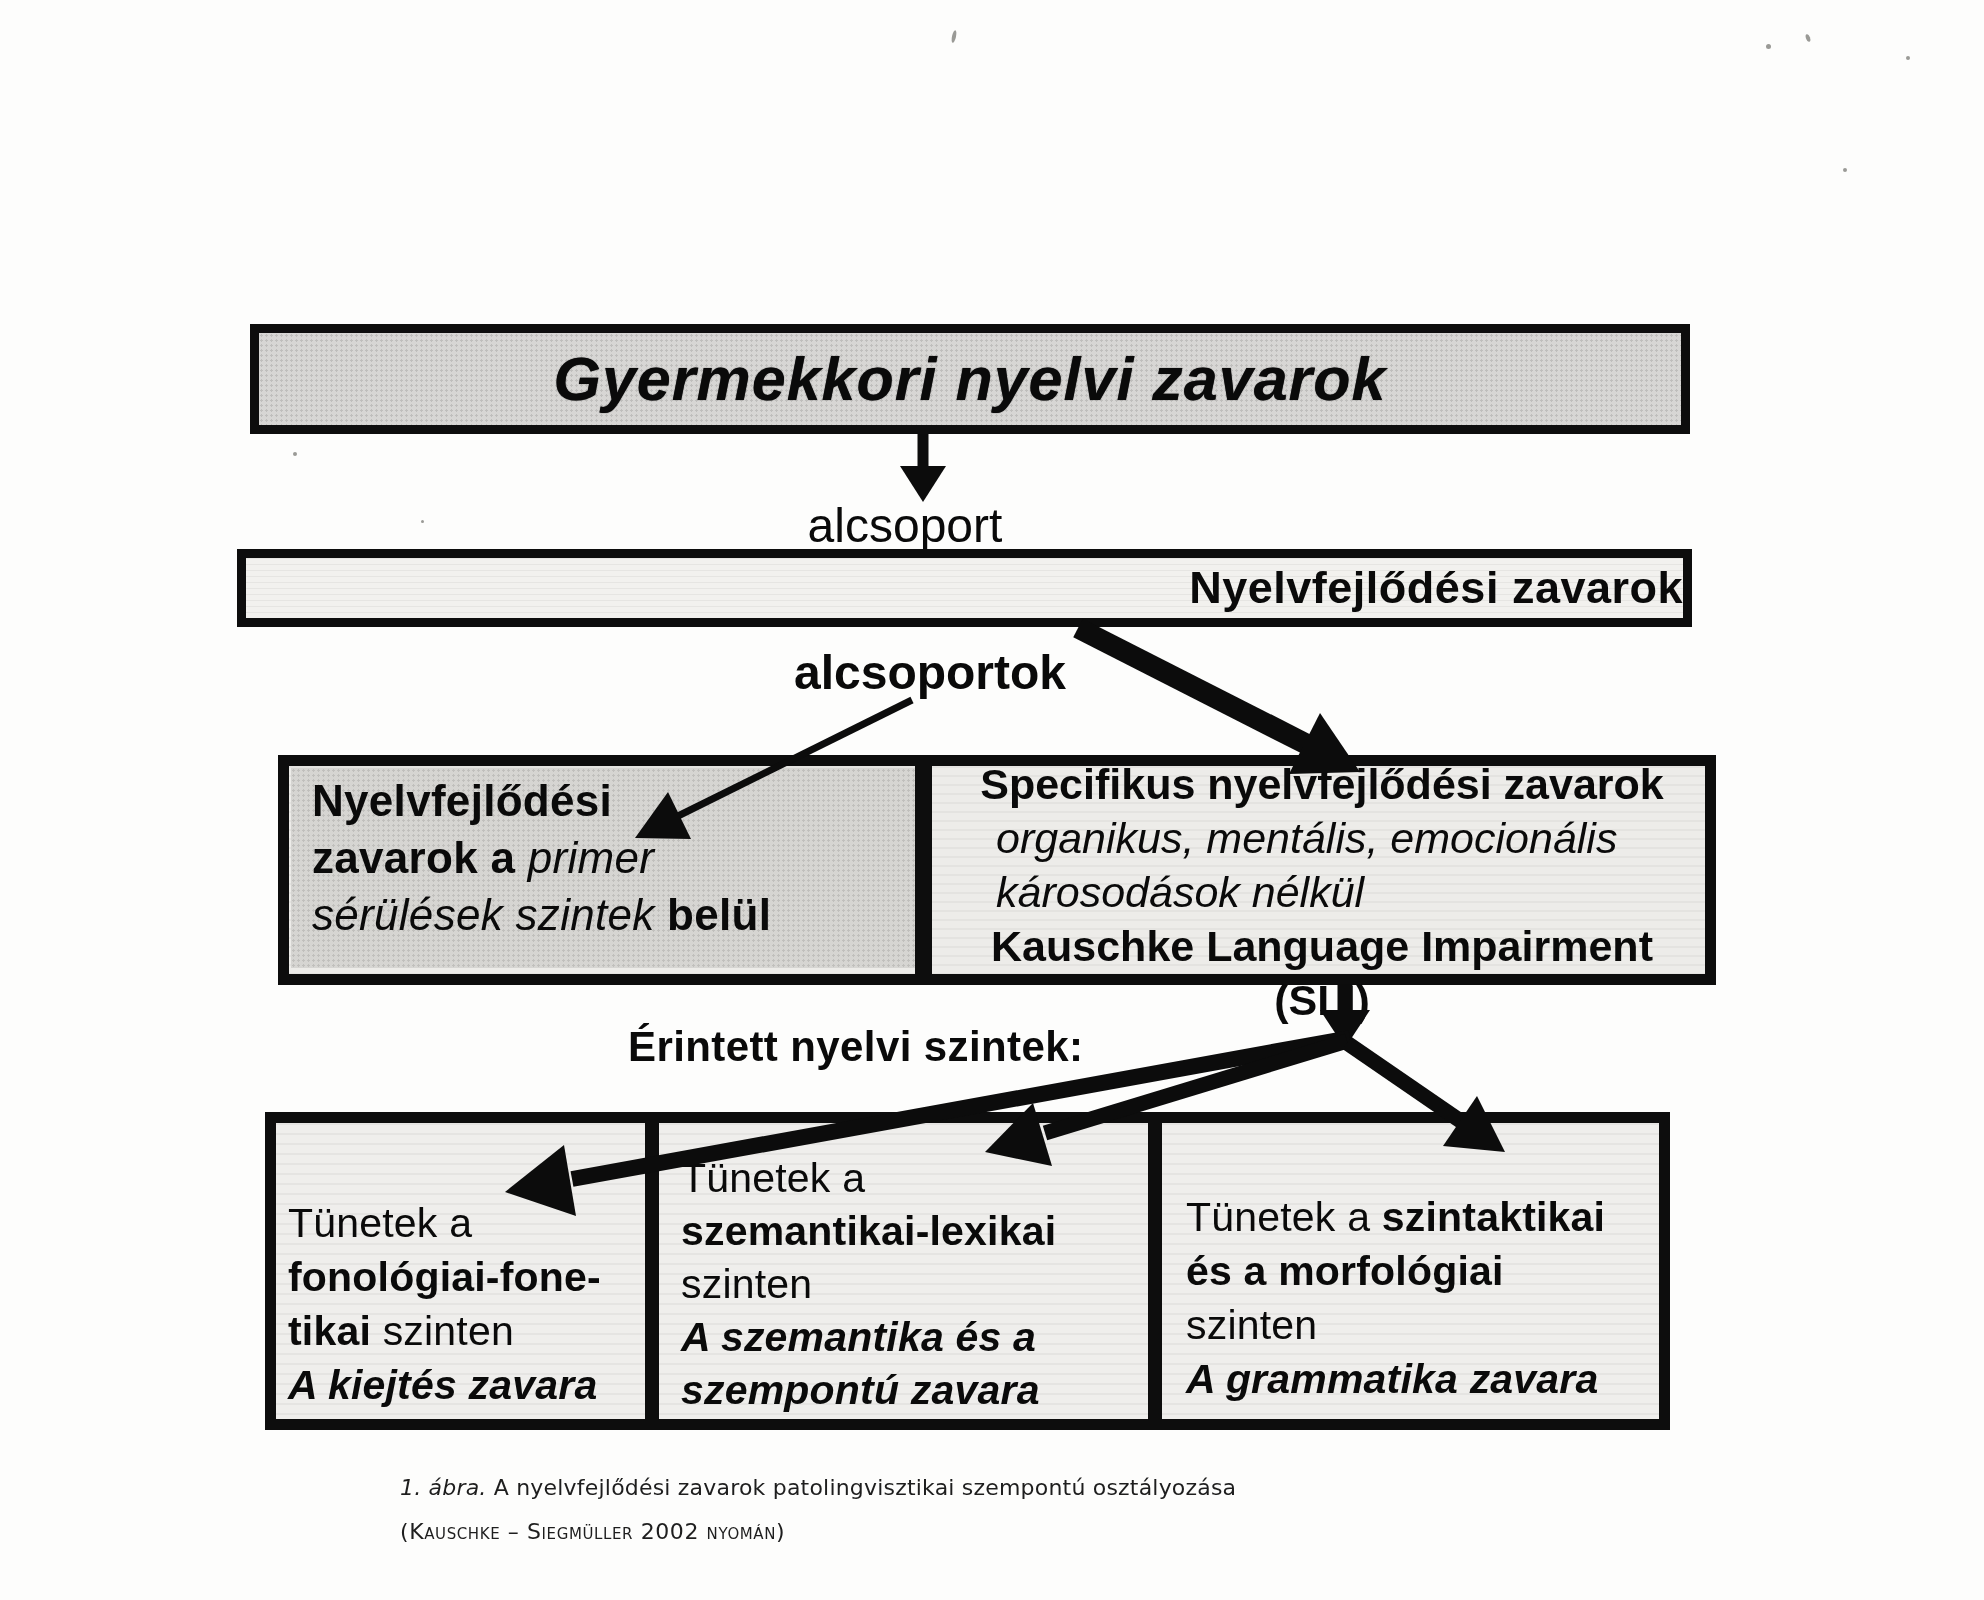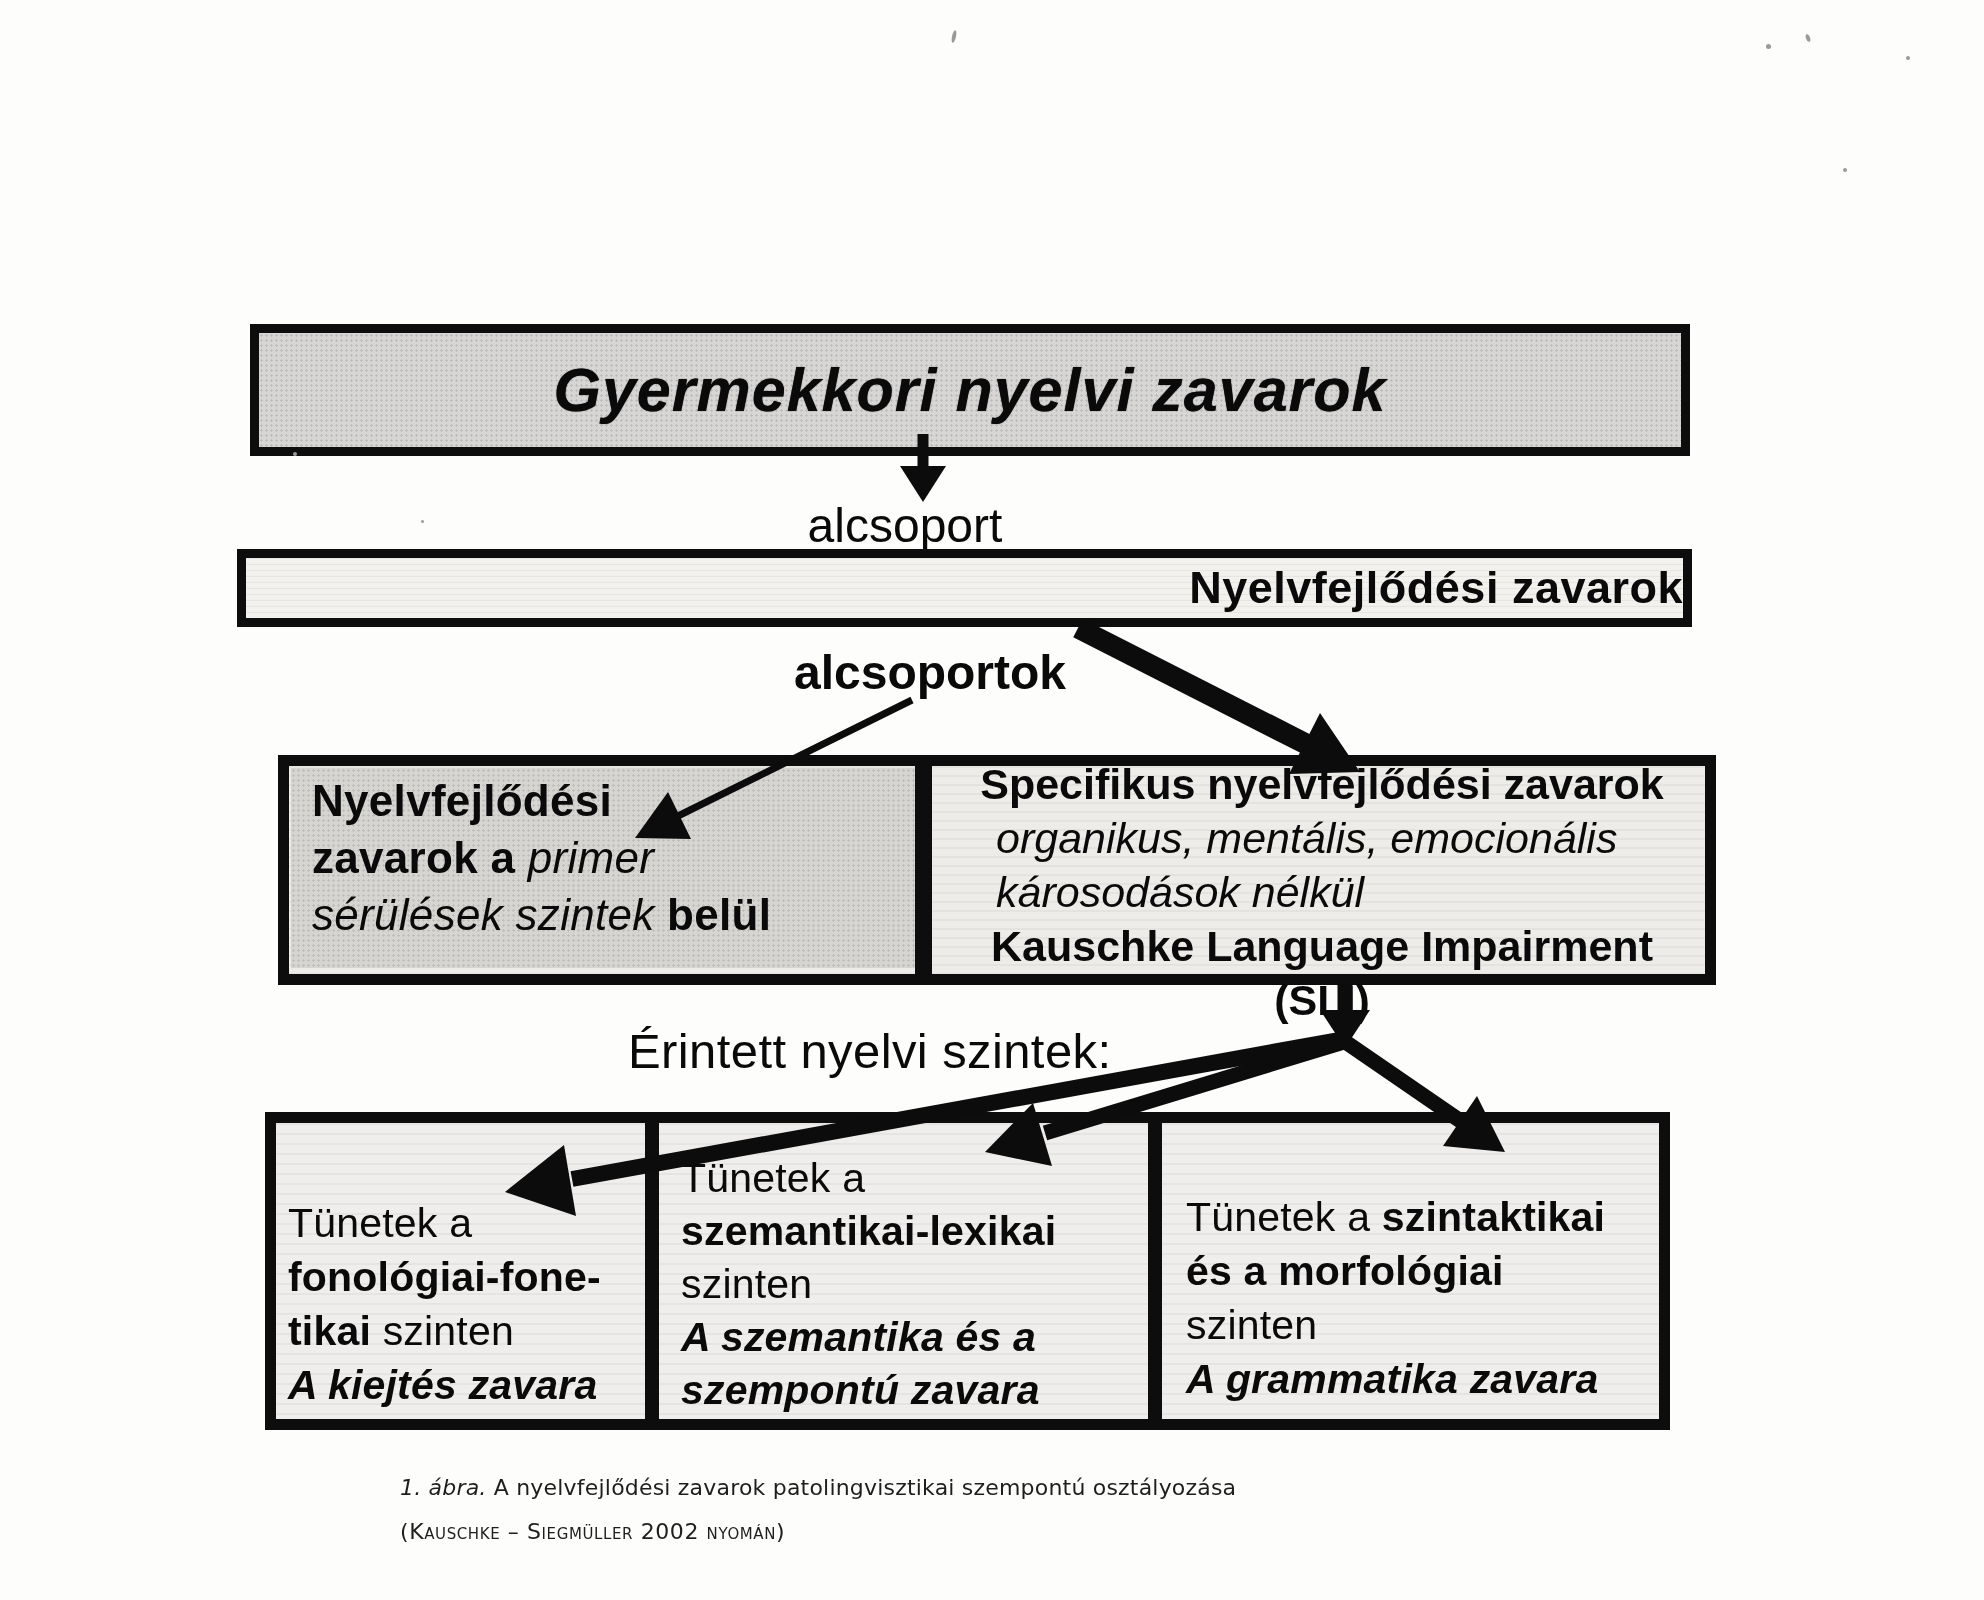--- a/index.html
+++ b/index.html
@@ -6,21 +6,21 @@
   body{
     width:1984px;height:1600px;position:relative;overflow:hidden;
     background:#fdfdfc;
     font-family:"Liberation Sans","DejaVu Sans",sans-serif;
     color:#0a0a0a;
   }
   .abs{position:absolute;}
   
   .outlined{border:9px solid #0d0d0d;box-sizing:border-box;}
   #title-box{
-    left:250px;top:324px;width:1440px;height:132px;
+    left:250px;top:324px;width:1440px;height:110px;
     background-color:#d7d6d4;
     background-image:radial-gradient(#bfbebc 1px, transparent 1.4px);
     background-size:5px 5px;
     display:flex;align-items:center;justify-content:center;
   }
   #title-box .t{
     font-size:61px;font-weight:bold;font-style:italic;letter-spacing:1px;
     text-shadow:0 0 1px #222;
   }
   #level2-box{
@@ -60,21 +60,21 @@
   #divider-1{left:645px;}
   #divider-2{left:1148px;}
   .cell-text{font-size:41px;line-height:54px;letter-spacing:0.2px;}
   #cell1-text{left:288px;top:1196px;width:350px;}
   #cell2-text{left:681px;top:1152px;width:460px;line-height:53px;}
   #cell3-text{left:1186px;top:1190px;width:475px;}
   
   .connector-label{font-size:48px;text-align:center;}
   #label-alcsoport{left:770px;top:498px;width:270px;}
   #label-alcsoportok{left:785px;top:645px;width:290px;font-weight:bold;}
-  #label-levels{left:628px;top:1023px;font-size:49px;font-weight:normal;letter-spacing:0.4px;}
+  #label-levels{left:628px;top:1023px;font-size:42px;font-weight:bold;letter-spacing:0.4px;}
   
   .s-b{font-weight:bold;}
   .s-i{font-style:italic;}
   .s-bi{font-weight:bold;font-style:italic;}
   .s-r{font-weight:normal;}
   
   #caption{left:400px;top:1466px;width:1250px;font-family:"DejaVu Sans",sans-serif;
     font-size:22px;line-height:44px;color:#1e1e1e;letter-spacing:0.2px;}
   #caption .fig-label{font-style:italic;}
   #caption .source{font-variant:small-caps;letter-spacing:0.6px;}

